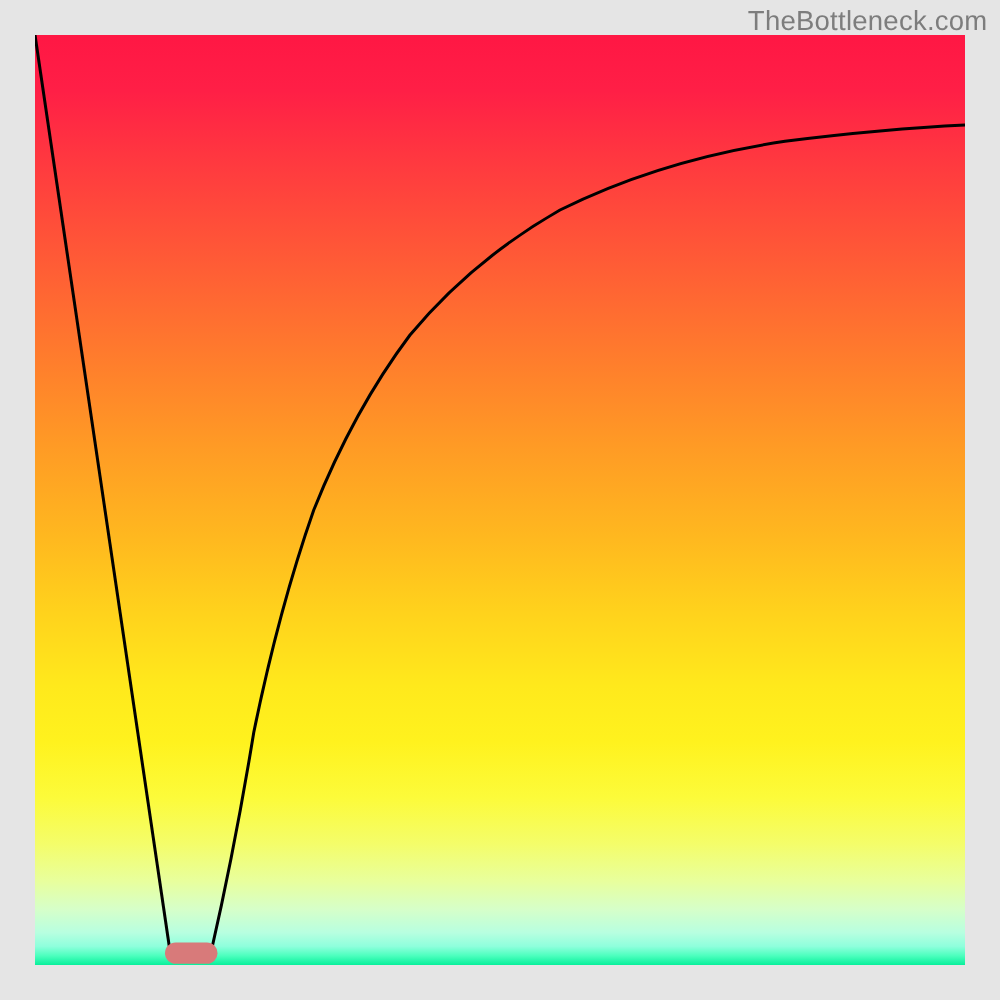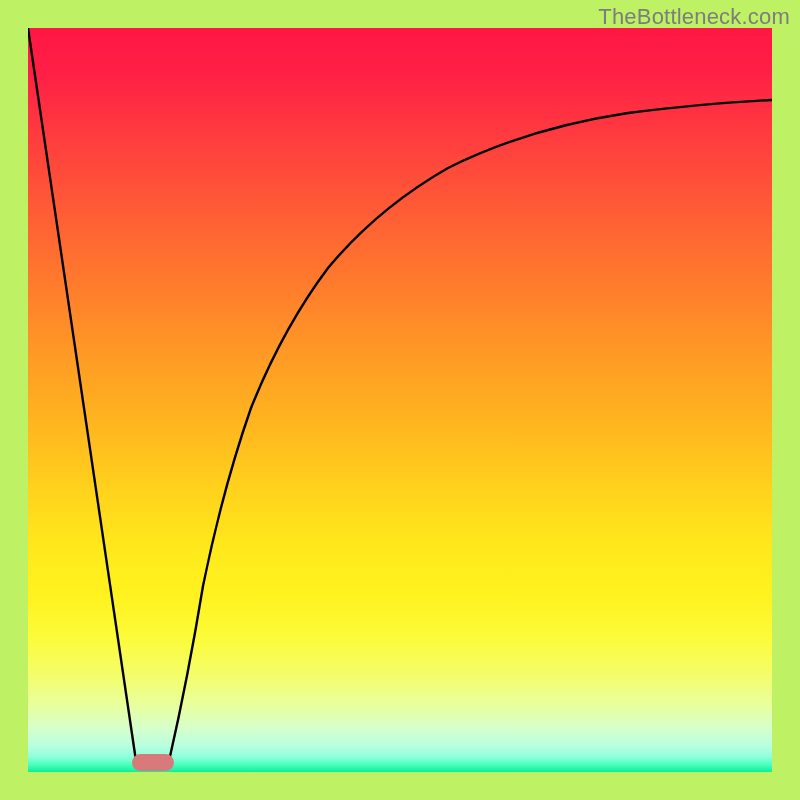--- a/index.html
+++ b/index.html
@@ -8,21 +8,21 @@
     width: 800px;
     height: 800px;
     overflow: hidden;
     background: #000;
     font-family: Arial, Helvetica, sans-serif;
   }
   .frame {
     position: relative;
     width: 800px;
     height: 800px;
-    background: #bef264;
+    background: #e5e5e5;
   }
   .plot-area {
     position: absolute;
     left: 28px;
     top: 28px;
     width: 744px;
     height: 744px;
     overflow: hidden;
   }
   .gradient {

